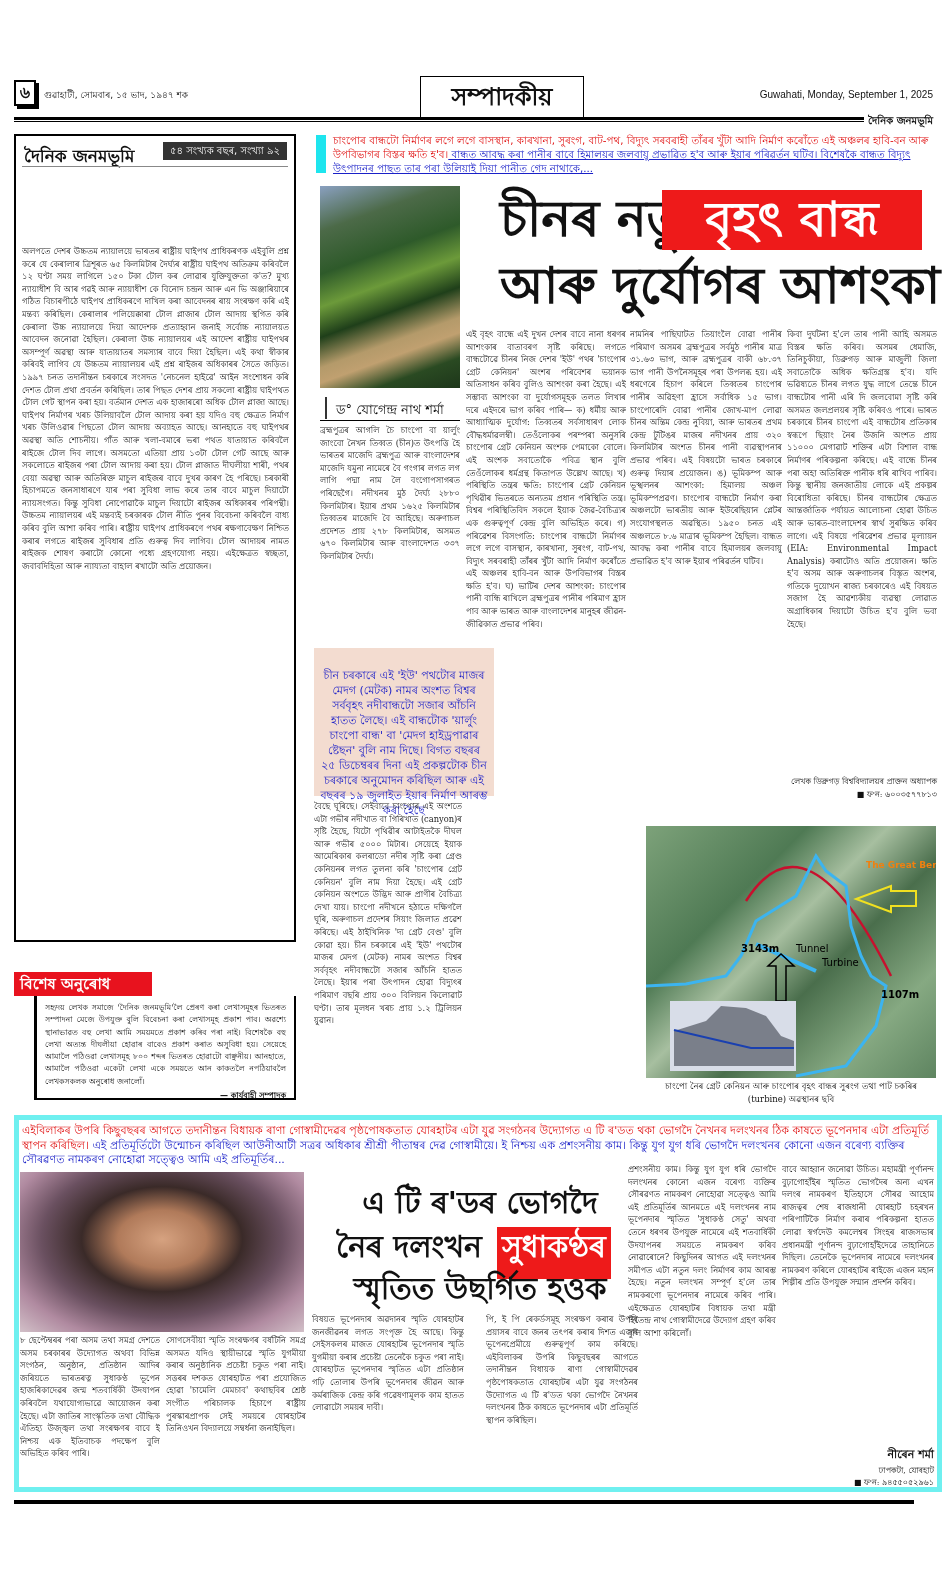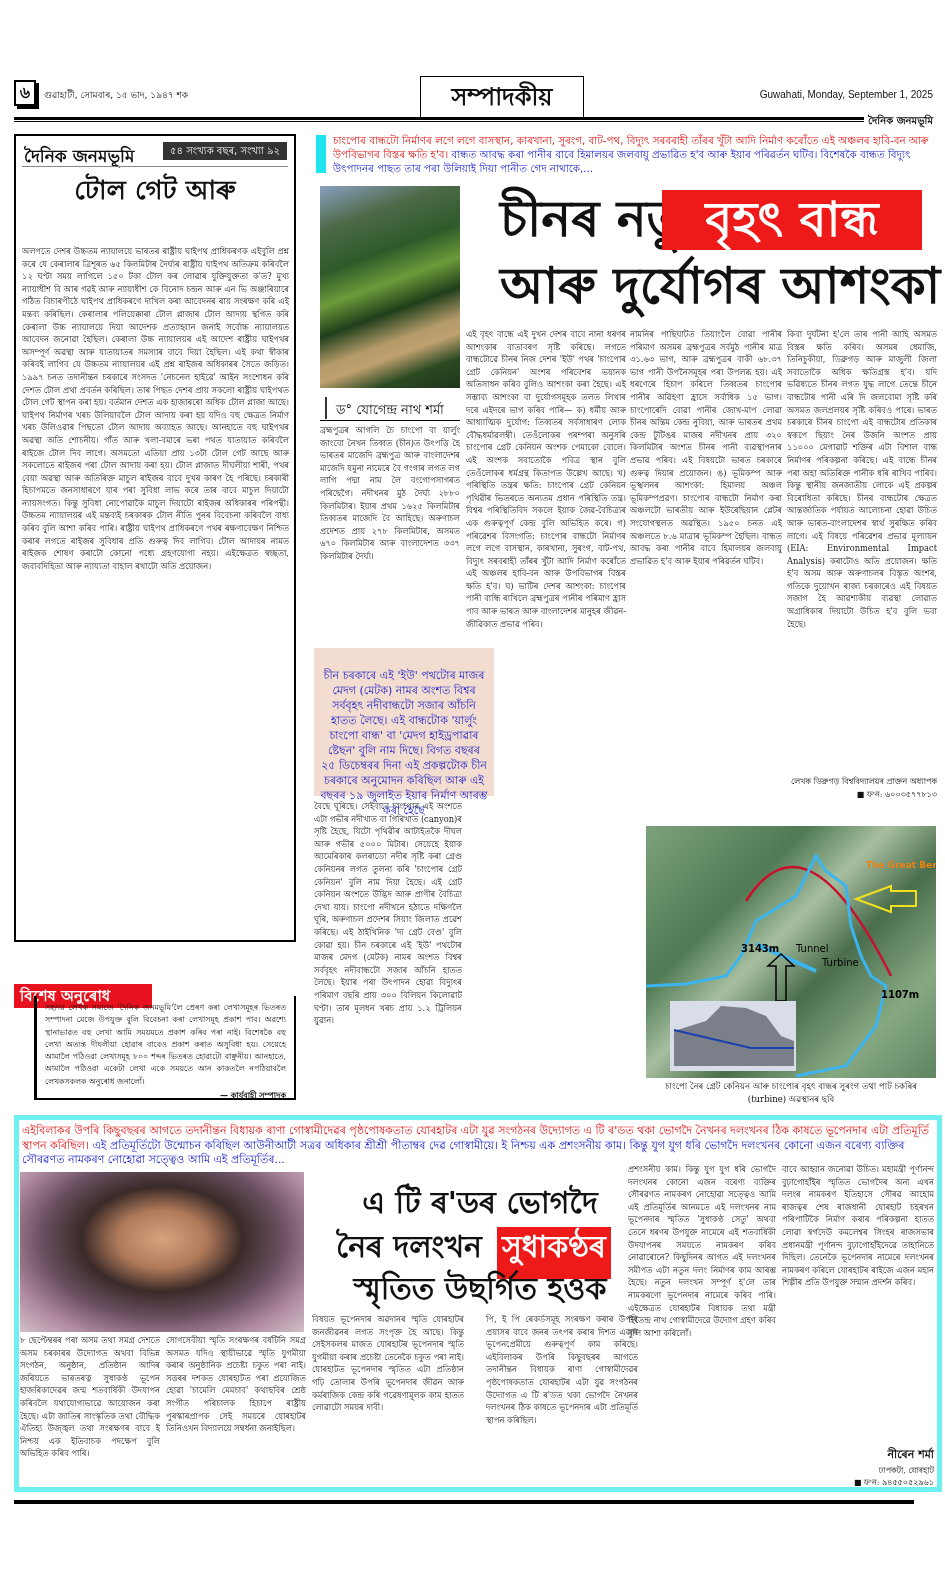--- a/index.html
+++ b/index.html
@@ -17,30 +17,30 @@
   
   #ed-box { left: 14px; top: 134px; width: 282px; height: 808px; border: 2px solid #000; }
   #ed-brand { left: 24px; top: 143px; font: bold 17px "DejaVu Serif", serif; }
   #ed-issue { left: 163px; top: 142px; width: 124px; height: 18px; background: #333; color: #fff; font-size: 10px; text-align: center; line-height: 18px; }
   #ed-rule { left: 22px; top: 166px; width: 266px; height: 1px; background: #888; }
   #ed-title { left: 22px; top: 172px; width: 266px; text-align: center; font: bold 26px "DejaVu Serif", serif; line-height: 36px; }
   .bodytext { font: 8.3px/12.6px "DejaVu Serif", serif; text-align: justify; color: #222; overflow: hidden; }
   #ed-body { left: 22px; top: 245px; width: 267px; height: 692px; }
 
   
-  #req-head { left: 14px; top: 972px; width: 138px; height: 24px; background: #e8121e; color: #fff; font: bold 15px "DejaVu Serif", serif; padding-left: 6px; line-height: 24px; margin-top: 12px; }
+  #req-head { left: 14px; top: 972px; width: 138px; height: 24px; background: #e8121e; color: #fff; font: bold 15px "DejaVu Serif", serif; padding-left: 6px; line-height: 24px; }
   #req-box { left: 34px; top: 996px; width: 262px; height: 104px; border: 2px solid #000; border-top: none; border-left: 3px solid #000; padding: 6px 8px; }
   #req-body { font: 7.8px/12.3px "DejaVu Serif", serif; text-align: justify; }
   #req-sign { text-align: right; font: bold 8px "DejaVu Sans", sans-serif; margin-top: 1px; }
 
   
   #teaser-bar { left: 316px; top: 135px; width: 10px; height: 38px; background: #1ee5ee; }
   #teaser { left: 333px; top: 133px; width: 605px; font: 10.3px/14px "DejaVu Sans", sans-serif; }
   #teaser .red { color: #e01010; }
-  #teaser .blue { color: #1a20c8; }
+  #teaser .blue { color: #1a20c8; text-decoration: underline; }
 
   
   #main-photo { left: 320px; top: 186px; width: 140px; height: 202px; background: linear-gradient(160deg, #8aa0c0 0%, #4c6a48 18%, #2e5a2a 35%, #6c9a3a 48%, #1f3f1a 60%, #b49a6a 72%, #c0a070 78%, #2a4a22 88%, #1d361a 100%); }
   #byline-bar { left: 325px; top: 397px; width: 2px; height: 22px; background: #333; }
   #byline { left: 336px; top: 400px; font: 13px "DejaVu Serif", serif; }
   #byline-rule { left: 320px; top: 420px; width: 140px; height: 1px; background: #000; }
 
   
   #h1a { left: 500px; top: 188px; font: bold 50px "DejaVu Serif", serif; line-height: 62px; }
   #h1red { left: 662px; top: 190px; width: 260px; height: 60px; background: #ee1a1a; color: #fff; font: bold 48px "DejaVu Serif", serif; line-height: 58px; text-align: center; }
@@ -87,21 +87,20 @@
 <div id="date-en" class="abs">Guwahati, Monday, September 1, 2025</div>
 <div id="rule1" class="abs"></div>
 <div id="rule2" class="abs"></div>
 <div id="brand-top" class="abs">দৈনিক জনমভূমি</div>
 
 <div id="ed-box" class="abs"></div>
 <div id="ed-brand" class="abs">দৈনিক জনমভূমি</div>
 <div id="ed-issue" class="abs">৫৪ সংখ্যক বছৰ, সংখ্যা ৯২</div>
 <div id="ed-rule" class="abs"></div>
 <div id="ed-title" class="abs">
-  <div>টোল গেট আৰু</div>
 </div>
 <div id="ed-body" class="abs bodytext">অলপতে দেশৰ উচ্চতম ন্যায়ালয়ে ভাৰতৰ ৰাষ্ট্ৰীয় ঘাইপথ প্ৰাধিকৰণক এইবুলি প্ৰশ্ন কৰে যে কেৰালাৰ ত্ৰিশূৰত ৬৫ কিলমিটাৰ দৈৰ্ঘ্যৰ ৰাষ্ট্ৰীয় ঘাইপথ অতিক্ৰম কৰিবলৈ ১২ ঘণ্টা সময় লাগিলে ১৫০ টকা টোল কৰ লোৱাৰ যুক্তিযুক্ততা ক'ত? মুখ্য ন্যায়াধীশ বি আৰ গৱই আৰু ন্যায়াধীশ কে বিনোদ চন্দ্ৰন আৰু এন ভি অঞ্জাৰিয়াৰে গঠিত বিচাৰপীঠে ঘাইপথ প্ৰাধিকৰণে দাখিল কৰা আবেদনৰ ৰায় সংৰক্ষণ কৰি এই মন্তব্য কৰিছিল। কেৰালাৰ পলিয়েক্কাৰা টোল প্লাজাৰ টোল আদায় স্থগিত কৰি কেৰালা উচ্চ ন্যায়ালয়ে দিয়া আদেশক প্ৰত্যাহ্বান জনাই সৰ্বোচ্চ ন্যায়ালয়ত আবেদন জনোৱা হৈছিল। কেৰালা উচ্চ ন্যায়ালয়ৰ এই আদেশ ৰাষ্ট্ৰীয় ঘাইপথৰ অসম্পূৰ্ণ অৱস্থা আৰু যাতায়াতৰ সমস্যাৰ বাবে দিয়া হৈছিল। এই কথা স্বীকাৰ কৰিবই লাগিব যে উচ্চতম ন্যায়ালয়ৰ এই প্ৰশ্ন ৰাইজৰ অধিকাৰৰ সৈতে জড়িত। ১৯৯৭ চনত তদানীন্তন চৰকাৰে সংসদত 'নেচনেল হাইৱে' আইন সংশোধন কৰি দেশত টোল প্ৰথা প্ৰবৰ্তন কৰিছিল। তাৰ পিছত দেশৰ প্ৰায় সকলো ৰাষ্ট্ৰীয় ঘাইপথত টোল গেট স্থাপন কৰা হয়। বৰ্তমান দেশত এক হাজাৰৰো অধিক টোল প্লাজা আছে। ঘাইপথ নিৰ্মাণৰ খৰচ উলিয়াবলৈ টোল আদায় কৰা হয় যদিও বহু ক্ষেত্ৰত নিৰ্মাণ খৰচ উলিওৱাৰ পিছতো টোল আদায় অব্যাহত আছে। আনহাতে বহু ঘাইপথৰ অৱস্থা অতি শোচনীয়। গাঁত আৰু খলা-বমাৰে ভৰা পথত যাতায়াত কৰিবলৈ ৰাইজে টোল দিব লাগে। অসমতো এতিয়া প্ৰায় ১৩টা টোল গেট আছে আৰু সকলোতে ৰাইজৰ পৰা টোল আদায় কৰা হয়। টোল প্লাজাত দীঘলীয়া শাৰী, পথৰ বেয়া অৱস্থা আৰু অতিৰিক্ত মাচুল ৰাইজৰ বাবে দুখৰ কাৰণ হৈ পৰিছে। চৰকাৰী হিচাপমতে জনসাধাৰণে যাৰ পৰা সুবিধা লাভ কৰে তাৰ বাবে মাচুল দিয়াটো ন্যায়সংগত। কিন্তু সুবিধা নোপোৱাকৈ মাচুল দিয়াটো ৰাইজৰ অধিকাৰৰ পৰিপন্থী। উচ্চতম ন্যায়ালয়ৰ এই মন্তব্যই চৰকাৰক টোল নীতি পুনৰ বিবেচনা কৰিবলৈ বাধ্য কৰিব বুলি আশা কৰিব পাৰি। ৰাষ্ট্ৰীয় ঘাইপথ প্ৰাধিকৰণে পথৰ ৰক্ষণাবেক্ষণ নিশ্চিত কৰাৰ লগতে ৰাইজৰ সুবিধাৰ প্ৰতি গুৰুত্ব দিব লাগিব। টোল আদায়ৰ নামত ৰাইজক শোষণ কৰাটো কোনো পধ্যে গ্ৰহণযোগ্য নহয়। এইক্ষেত্ৰত স্বচ্ছতা, জবাবদিহিতা আৰু ন্যায্যতা বাহাল ৰখাটো অতি প্ৰয়োজন।</div>
 
 <div id="req-head" class="abs">বিশেষ অনুৰোধ</div>
 <div id="req-box" class="abs">
   <div id="req-body">সহৃদয় লেখক সমাজে 'দৈনিক জনমভূমি'লৈ প্ৰেৰণ কৰা লেখাসমূহৰ ভিতৰত সম্পাদনা মেজে উপযুক্ত বুলি বিবেচনা কৰা লেখাসমূহ প্ৰকাশ পাব। অৱশ্যে স্থানাভাৱত বহু লেখা আমি সময়মতে প্ৰকাশ কৰিব পৰা নাই। বিশেষকৈ বহু লেখা অত্যন্ত দীঘলীয়া হোৱাৰ বাবেও প্ৰকাশ কৰাত অসুবিধা হয়। সেয়েহে আমালৈ পঠিওৱা লেখাসমূহ ৮০০ শব্দৰ ভিতৰত হোৱাটো বাঞ্ছনীয়। আনহাতে, আমালৈ পঠিওৱা একেটা লেখা একে সময়তে আন কাকতলৈ নপঠিয়াবলৈ লেখকসকলক অনুৰোধ জনালোঁ।</div>
   <div id="req-sign">— কাৰ্যবাহী সম্পাদক</div>
 </div>
 
 <div id="teaser-bar" class="abs"></div>

